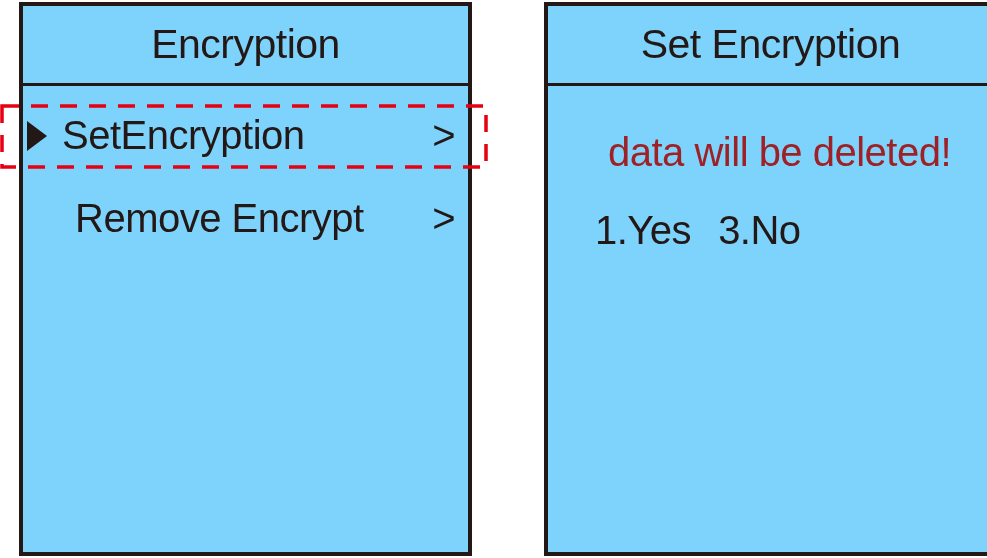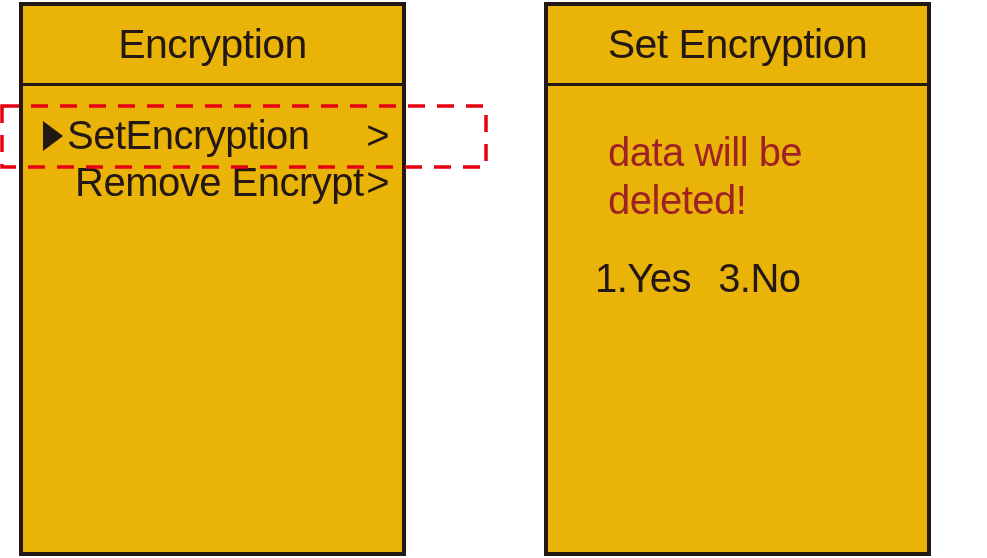--- a/index.html
+++ b/index.html
@@ -7,24 +7,24 @@
     width: 987px; height: 558px;
     background: #ffffff;
     font-family: "Liberation Sans", "DejaVu Sans", sans-serif;
     color: #231815;
     overflow: hidden;
   }
   .page { position: relative; width: 987px; height: 558px; background: #ffffff; }
 
   .screen {
     position: absolute; top: 2px;
-    width: 387px; height: 554px;
+    width: 453px; height: 554px;
     border: 4px solid #231815;
     box-sizing: border-box;
-    background: #eab308;
+    background: #7dd3fc;
   }
   #left-screen  { left: 19px; }
   #right-screen { left: 544px; }
 
   .screen-title {
     height: 77px;
     border-bottom: 3px solid #231815;
     display: flex; align-items: center; justify-content: center;
     font-size: 41px;
     letter-spacing: -0.5px;
@@ -32,22 +32,22 @@
 
   
   .menu-body { padding-top: 26px; }
   .menu-row {
     height: 47px;
     display: flex; align-items: center;
     font-size: 40px;
     letter-spacing: -0.5px;
     padding-right: 13px;
   }
-  .row-set    { padding-left: 20px; }
-  .row-remove { padding-left: 52px; }
+  .row-set    { padding-left: 4px; gap: 11px; }
+  .row-remove { padding-left: 52px; margin-top: 36px; }
   .cursor-triangle {
     width: 0; height: 0;
     border-top: 15px solid transparent;
     border-bottom: 15px solid transparent;
     border-left: 20px solid #231815;
     margin-right: 4px;
     flex: none;
   }
   .menu-label { white-space: pre; }
   .arrow { margin-left: auto; }

